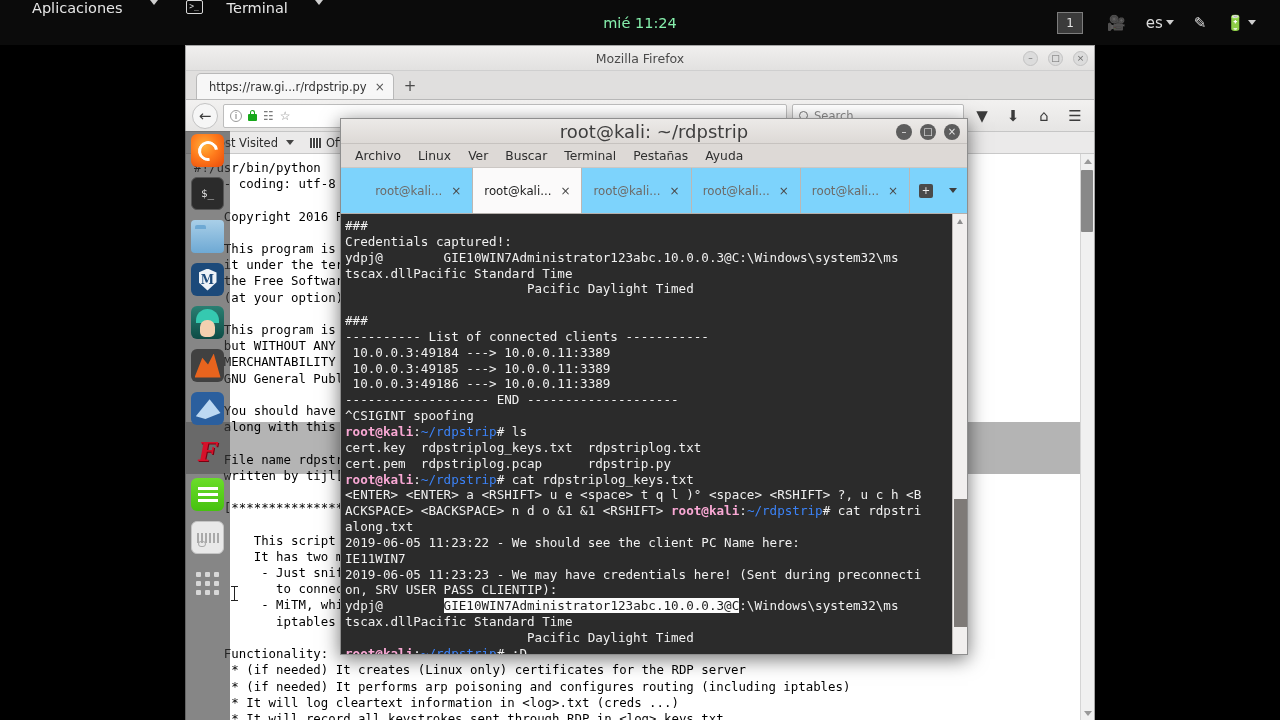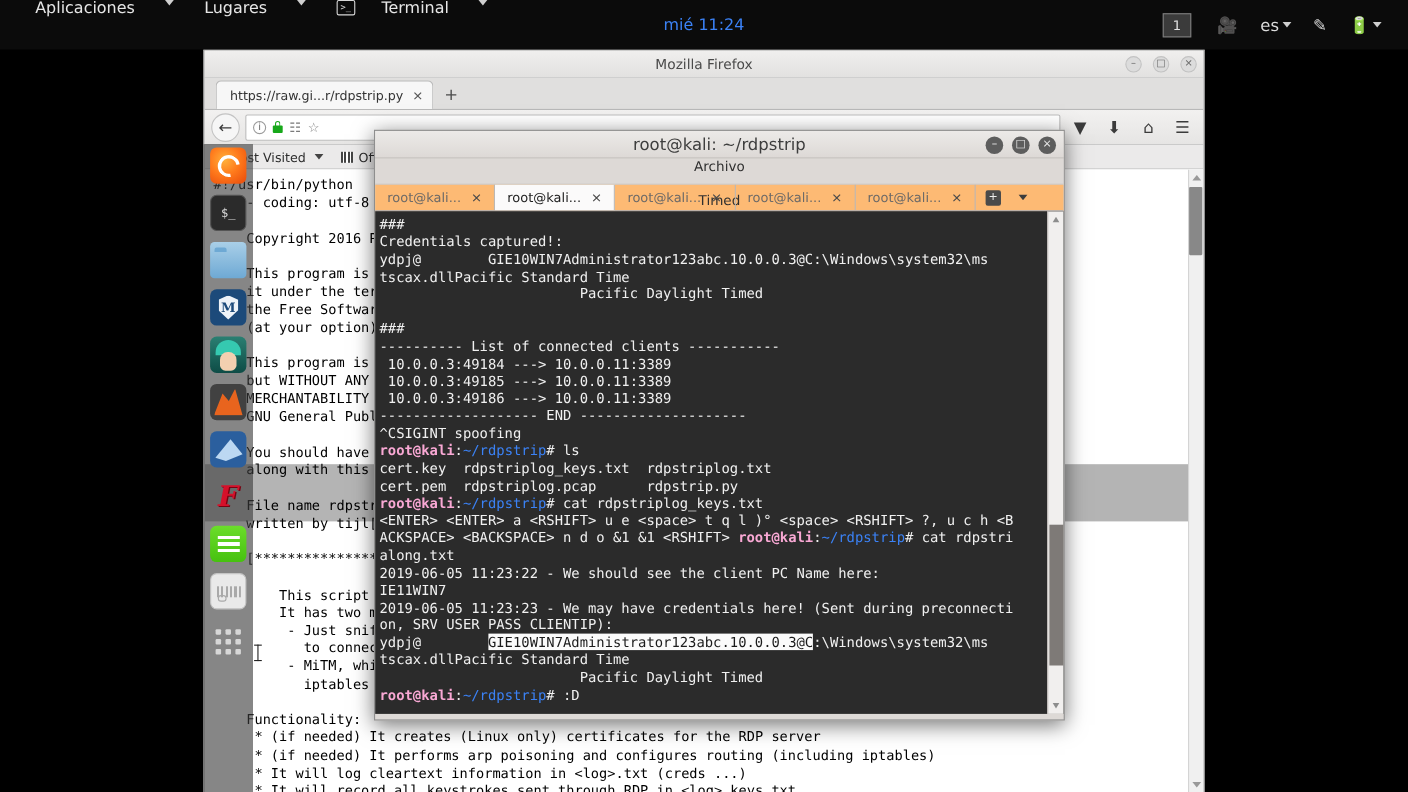--- a/index.html
+++ b/index.html
@@ -24,21 +24,21 @@
     white-space: nowrap;
   }
   .panel-item:first-child { margin-left: 18px; }
   .caret { width: 0; height: 0; border-left: 4.5px solid transparent; border-right: 4.5px solid transparent; border-top: 5px solid #cfcfcf; display:inline-block; margin-left:3px; }
   .term-mini {
     width: 17px; height: 14px; border: 1.6px solid #d8d8d8; border-radius: 2px;
     display:inline-flex; align-items:center; justify-content:center;
     font-size: 8px; font-family: "DejaVu Sans Mono", monospace; color:#d8d8d8;
     line-height: 1;
   }
-  #panel-clock { position:absolute; left:0; right:0; text-align:center; font-size:14.5px; color:#3b82f6; pointer-events:none; }
+  #panel-clock { position:absolute; left:0; right:0; text-align:center; font-size:14.5px; color:#86efac; pointer-events:none; }
   #panel-right { position:absolute; right: 0; top:0; height:45px; display:flex; align-items:center; gap: 0px; padding-right: 14px; }
   .ws-indicator {
     width: 26px; height: 22px; border: 1.5px solid #7d7d7d; background:#3b3b3b;
     color:#e4e4e4; font-size: 12px; display:flex; align-items:center; justify-content:center;
     margin: 0 14px;
   }
   .sys-icon { padding: 0 10px; color:#dcdcdc; font-size: 15px; display:flex; align-items:center; height:45px; }
 
   
   #firefox-window {
@@ -192,33 +192,33 @@
     position: absolute; left: 340px; top: 118px; width: 628px; height: 537px;
     background: #ddd9d6; border: 1px solid #8e8e8e;
     box-shadow: 0 4px 18px rgba(0,0,0,0.55);
     z-index: 10; overflow: hidden;
   }
   #term-titlebar {
     height: 25px; background: linear-gradient(#eceae8,#ddd9d6);
     border-bottom: 1px solid #c6c2bf;
     display: flex; align-items: center; justify-content: center; position: relative;
   }
-  #term-title { font-size: 15px; color: #3e3e3e; }
+  #term-title { font-size: 18px; color: #3e3e3e; }
   .term-wbtns { position: absolute; right: 7px; top: 0; height: 25px; display:flex; align-items:center; gap: 8px; }
   .term-wbtn { width: 16px; height: 16px; border-radius: 50%; background: #5d5d5d; color:#e9e9e9;
       font-size: 10px; line-height:15px; text-align:center; font-family:"DejaVu Sans",sans-serif; }
   #term-menubar {
     height: 24px; background: #ddd9d6; display: flex; align-items: center;
     gap: 17px; padding: 0 14px; font-size: 12.3px; color: #2f2f2f;
     border-bottom: 1px solid #cbc7c4;
-    flex-direction: column;
   }
   #term-tabstrip {
-    height: 24px; background: #fdba74; display: flex; align-items: stretch;
+    height: 46px; background: #7dd3fc; display: flex; align-items: stretch;
     border-bottom: 1px solid #b5b0ac;
+    justify-content: flex-end;
   }
   .term-tab {
     display: flex; align-items: center; gap: 9px; padding: 0 11px;
     font-size: 11.8px; color: #6d6a67; border-right: 1px solid #bcb7b3;
     white-space: nowrap;
   }
   .term-tab.active { background: #fbfafa; color: #1d1d1d; }
   .term-tab .tclose { font-size: 12px; color: #4a4a4a; }
   .term-newtab { display:flex; align-items:center; padding: 0 9px; }
   .term-newtab .plusbox { width: 14px; height: 14px; background:#4a4a4a; color:#eee; font-size:10px; line-height:13px; text-align:center; border-radius:2px; }
@@ -282,20 +282,24 @@
       <span class="nav-btn circled">←</span>
       <div id="urlbar">
         <span class="info-i">i</span>
         <span class="lock-icon">
             <span class="shackle"></span>
             <span class="body"></span>
           </span>
         <span style="color:#7a7a7a;font-size:12px;">☷</span>
         <span style="color:#8a8a8a;font-size:12px;">☆</span>
       </div>
+      <div id="searchbar">
+        <span class="mag"></span>
+        <span>Search</span>
+      </div>
       <span class="nav-btn">▼</span>
       <span class="nav-btn">⬇</span>
       <span class="nav-btn">⌂</span>
       <span class="nav-btn">☰</span>
     </div>
 
     <div id="ff-bookmarks">
       <span class="bm-item">
         <span class="bm-star">★</span>
         <span>Most Visited</span>
@@ -405,21 +409,21 @@
       <span id="term-title">root@kali: ~/rdpstrip</span>
       <div class="term-wbtns">
         <span class="term-wbtn">–</span>
         <span class="term-wbtn">□</span>
         <span class="term-wbtn">×</span>
       </div>
     </div>
 
     <div id="term-menubar">
       <span>Archivo</span>
-      <span>Timed</span>
+      <span>Linux</span>
       <span>Ver</span>
       <span>Buscar</span>
       <span>Terminal</span>
       <span>Pestañas</span>
       <span>Ayuda</span>
     </div>
 
     <div id="term-tabstrip">
       <div class="term-tab">
         <span>root@kali...</span>
@@ -486,24 +490,20 @@
     </div>
   </div>
   <div id="term-ibeam"></div>
 
   <div id="top-panel">
     <div class="panel-item">
       <span>Aplicaciones</span>
       <span class="caret"></span>
     </div>
     <div class="panel-item">
-      <span>Lugares</span>
-      <span class="caret"></span>
-    </div>
-    <div class="panel-item">
       <span class="term-mini">&gt;_</span>
       <span>Terminal</span>
       <span class="caret"></span>
     </div>
     <div id="panel-clock">mié 11:24</div>
     <div id="panel-right">
       <span class="ws-indicator">1</span>
       <span class="sys-icon">🎥</span>
       <span class="sys-icon">
         <span>es</span>

